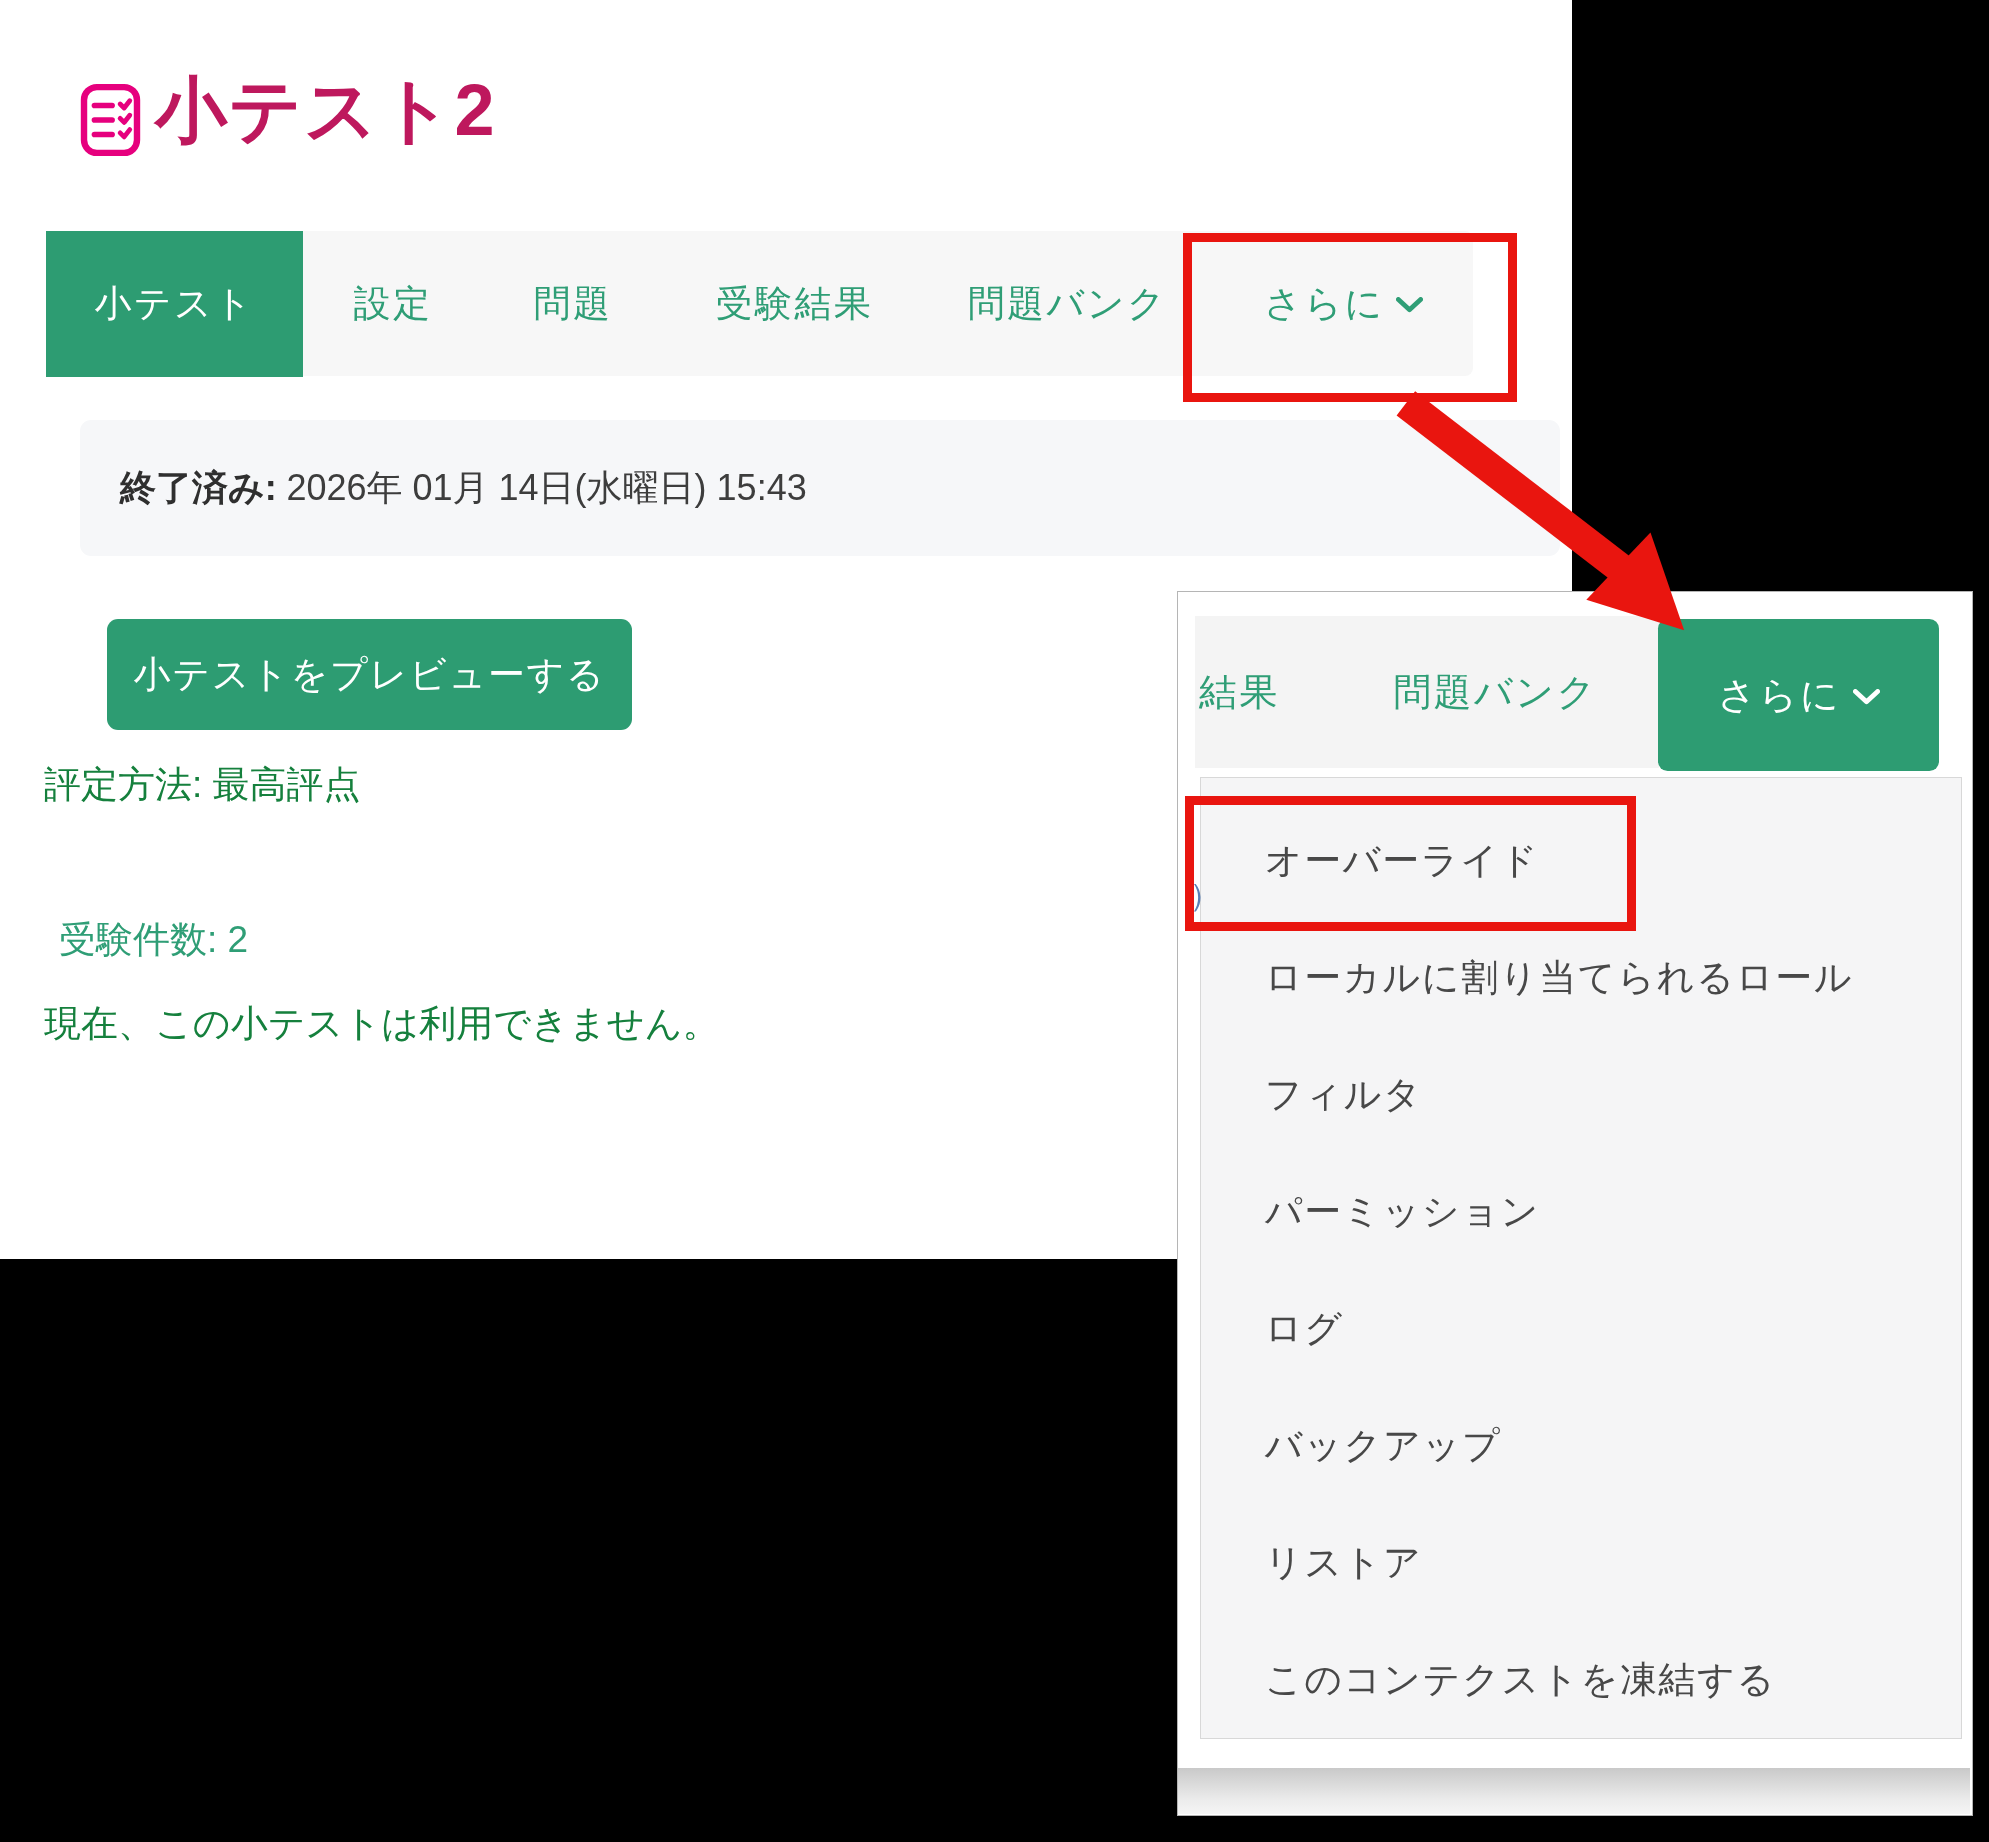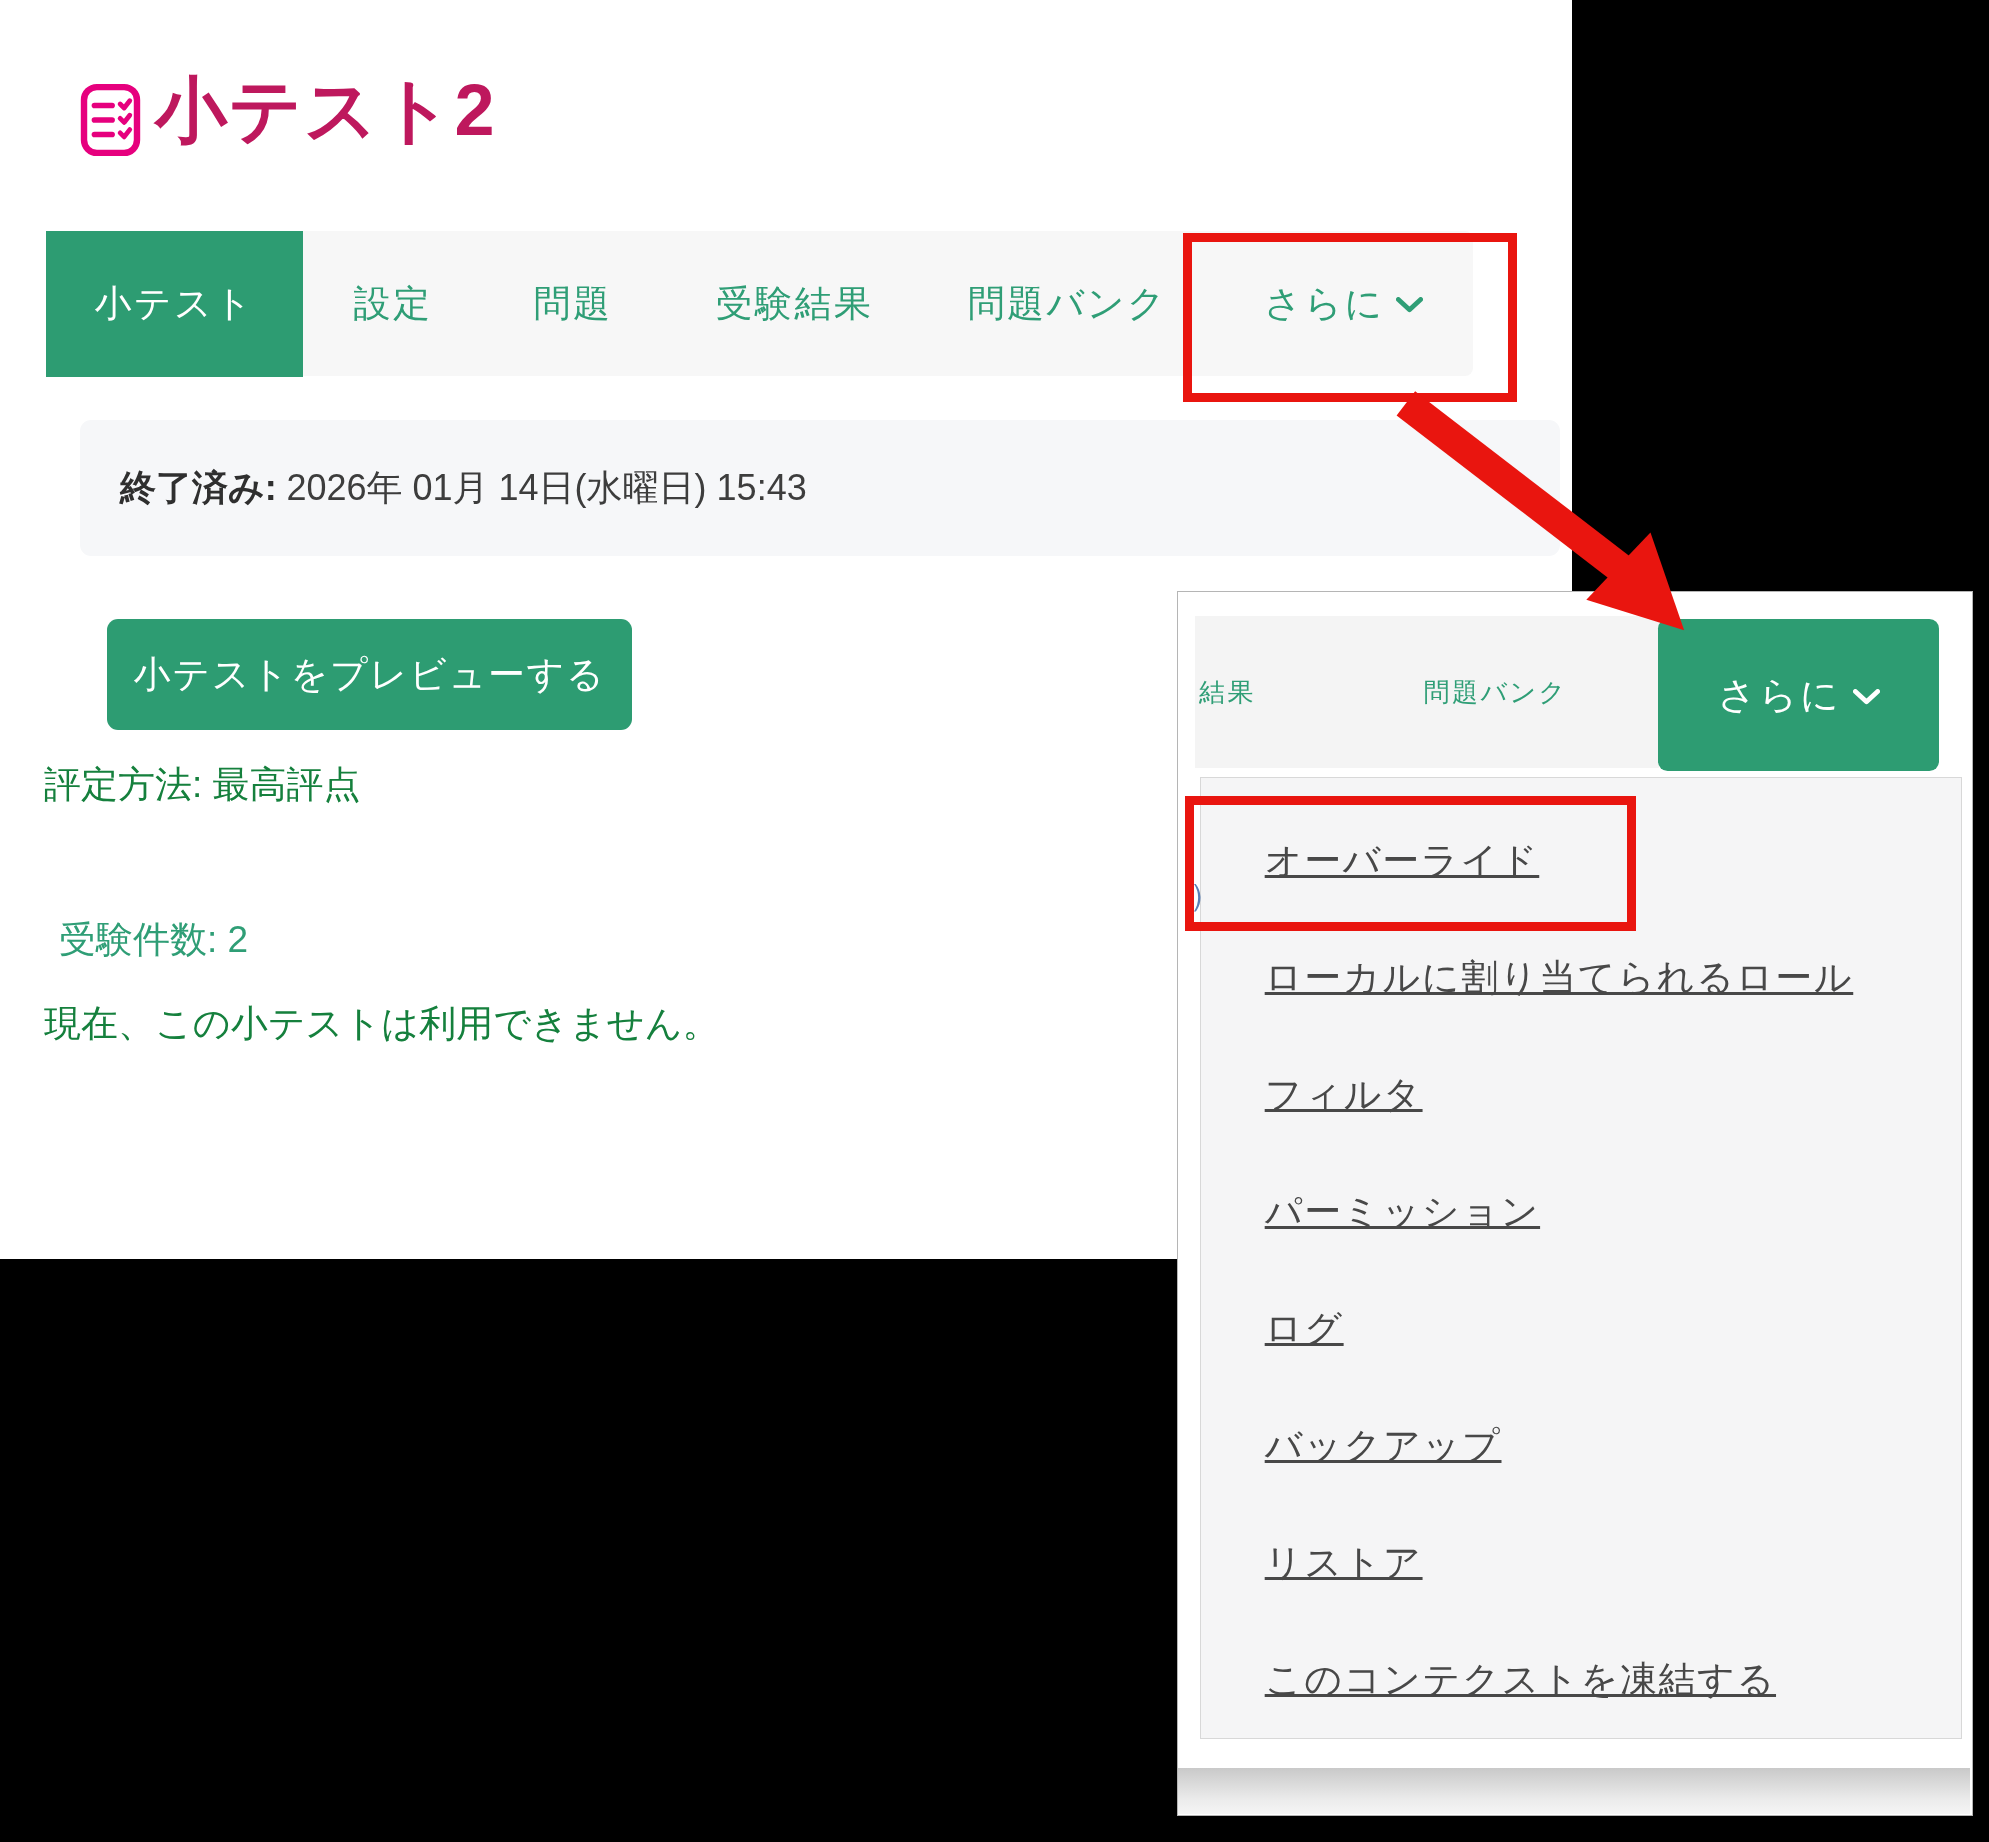--- a/index.html
+++ b/index.html
@@ -29,30 +29,30 @@
   .preview-btn{left:107px;top:619px;width:525px;height:111px;background:#2d9c72;
                border:none;border-radius:11px;color:#fff;font-size:37px;
                letter-spacing:1.6px;cursor:pointer;
                font-family:"Liberation Sans","DejaVu Sans",sans-serif;}
   .bodyline{font-size:37px;color:#15803d;white-space:nowrap;}
   .green-link{color:#2f9e76;}
   
   .panel{left:1177px;top:591px;width:796px;height:1225px;background:#ffffff;
          border:1.6px solid #b5b5b5;box-sizing:border-box;overflow:hidden;}
   .panel .band2{left:17px;top:24px;width:464px;height:152px;background:#f4f4f4;}
-  .panel .ptab{top:24px;height:152px;line-height:152px;font-size:26px;color:#2f9e76;
+  .panel .ptab{top:24px;height:152px;line-height:152px;font-size:38px;color:#2f9e76;
                letter-spacing:2.4px;white-space:nowrap;}
   .morebtn{left:480px;top:26.5px;width:281px;height:152px;background:#2d9c72;
            border-radius:9.6px;color:#fff;font-size:38px;line-height:152px;
            text-align:center;letter-spacing:2.4px;}
   .morebtn .chev{display:inline-block;margin-left:11.2px;vertical-align:middle;}
   .menu{left:21.7px;top:185px;width:762px;height:962px;background:#f5f5f6;
         border:0.8px solid #d8d8d8;box-sizing:border-box;padding-top:24px;}
   .menu-item{height:117px;line-height:117px;padding-left:64px;font-size:37px;
-             color:#484848;letter-spacing:1.6px;white-space:nowrap;cursor:pointer;text-decoration:underline;}
+             color:#484848;letter-spacing:1.6px;white-space:nowrap;cursor:pointer;}
   .fragment{left:11.2px;top:282px;font-size:32px;color:#5a7fb5;}
   .panel-shadow{left:0;top:1176px;width:792px;height:46px;
                 background:linear-gradient(180deg,#c9c9c9 0%,#ececec 70%,#f5f5f5 100%);}
   
   .redrect{border:9.6px solid #e9150f;box-sizing:border-box;background:transparent;}
   .r1{left:1183px;top:233px;width:334px;height:169px;}
   .r2{left:1185px;top:796px;width:451px;height:135px;}
   .arrow-svg{left:0;top:0;pointer-events:none;}
 </style>
 </head>

